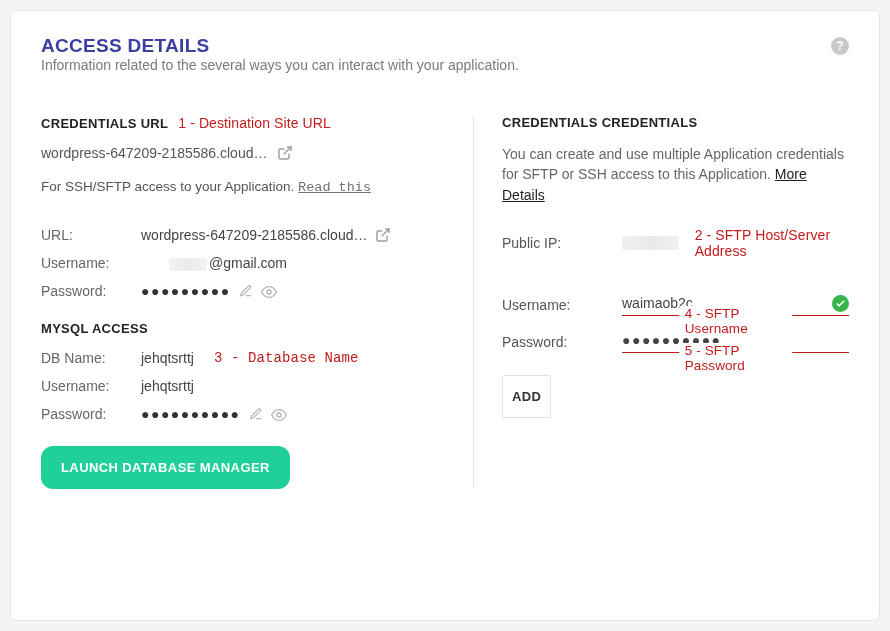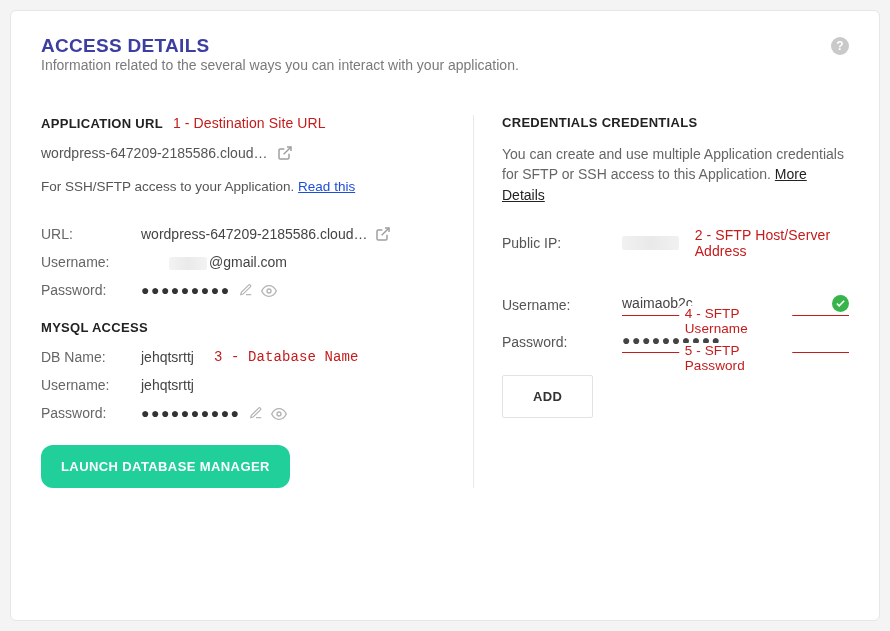--- a/index.html
+++ b/index.html
@@ -73,21 +73,21 @@
     display: flex;
     align-items: center;
     gap: 10px;
     color: #555;
     font-size: 14px;
     margin-bottom: 18px;
   }
   .ext-icon { width: 16px; height: 16px; color: #9e9e9e; cursor: pointer; }
   svg { display: block; }
   .muted-line { font-size: 13.5px; color: #555; margin-bottom: 32px; }
-  .read-this { color: #1d4ed8; text-decoration: underline; cursor: pointer; }
+  .read-this { color: #737373; text-decoration: underline; cursor: pointer; font-family: Liberation Mono, monospace; }
   .info-icon {
     display: inline-flex; align-items: center; justify-content: center;
     width: 14px; height: 14px; border: 1px solid #b8b8b8; border-radius: 50%;
     font-size: 9px; color: #999; font-style: italic; font-family: Georgia, serif;
     margin-left: 4px;
   }
   .kv { display: flex; align-items: center; margin-bottom: 12px; font-size: 14px; }
   .kv .k { width: 100px; color: #666; }
   .kv .v { color: #444; display: flex; align-items: center; gap: 8px; }
   .dots { letter-spacing: 1.5px; font-weight: 700; color: #333; }
@@ -136,41 +136,41 @@
     background: #fff; padding: 0 6px; font-size: 13.5px;
   }
   .check {
     width: 17px; height: 17px; background: #37b54a; border-radius: 50%;
     position: absolute; right: 0; top: 0;
     display: flex; align-items: center; justify-content: center;
   }
   .add-btn {
     border: 1px solid #e2e2e2; background: #fff; color: #333;
     font-size: 13px; font-weight: 700; letter-spacing: 0.4px;
-    padding: 13px 30px; cursor: pointer; border-radius: 2px;
+    padding: 13px 9px; cursor: pointer; border-radius: 2px;
     margin-top: 6px;
   }
   .mysql-sec { margin-top: 22px; }
 </style>
 </head>
 <body>
 
 <div class="card">
   <div class="card-header">
     <div class="title">ACCESS DETAILS</div>
     <div class="help-icon">?</div>
     <div class="subtitle">Information related to the several ways you can interact with your application.</div>
   </div>
 
   <div class="columns">
 
     <div class="col-left">
 
       <div class="section-heading">
-        <span>APPLICATION URL</span>
+        <span>CREDENTIALS URL</span>
         <span class="anno">1 - Destination Site URL</span>
       </div>
 
       <div class="row-url">
         <span>wordpress-647209-2185586.cloud…</span>
         <span class="ext-icon">
           <svg viewBox="0 0 24 24" width="16" height="16" fill="none" stroke="currentColor" stroke-width="2.2">
               <path d="M18 13v6a2 2 0 0 1-2 2H5a2 2 0 0 1-2-2V8a2 2 0 0 1 2-2h6"></path>
               <polyline points="15 3 21 3 21 9"></polyline>
               <line x1="10" y1="14" x2="21" y2="3"></line>

